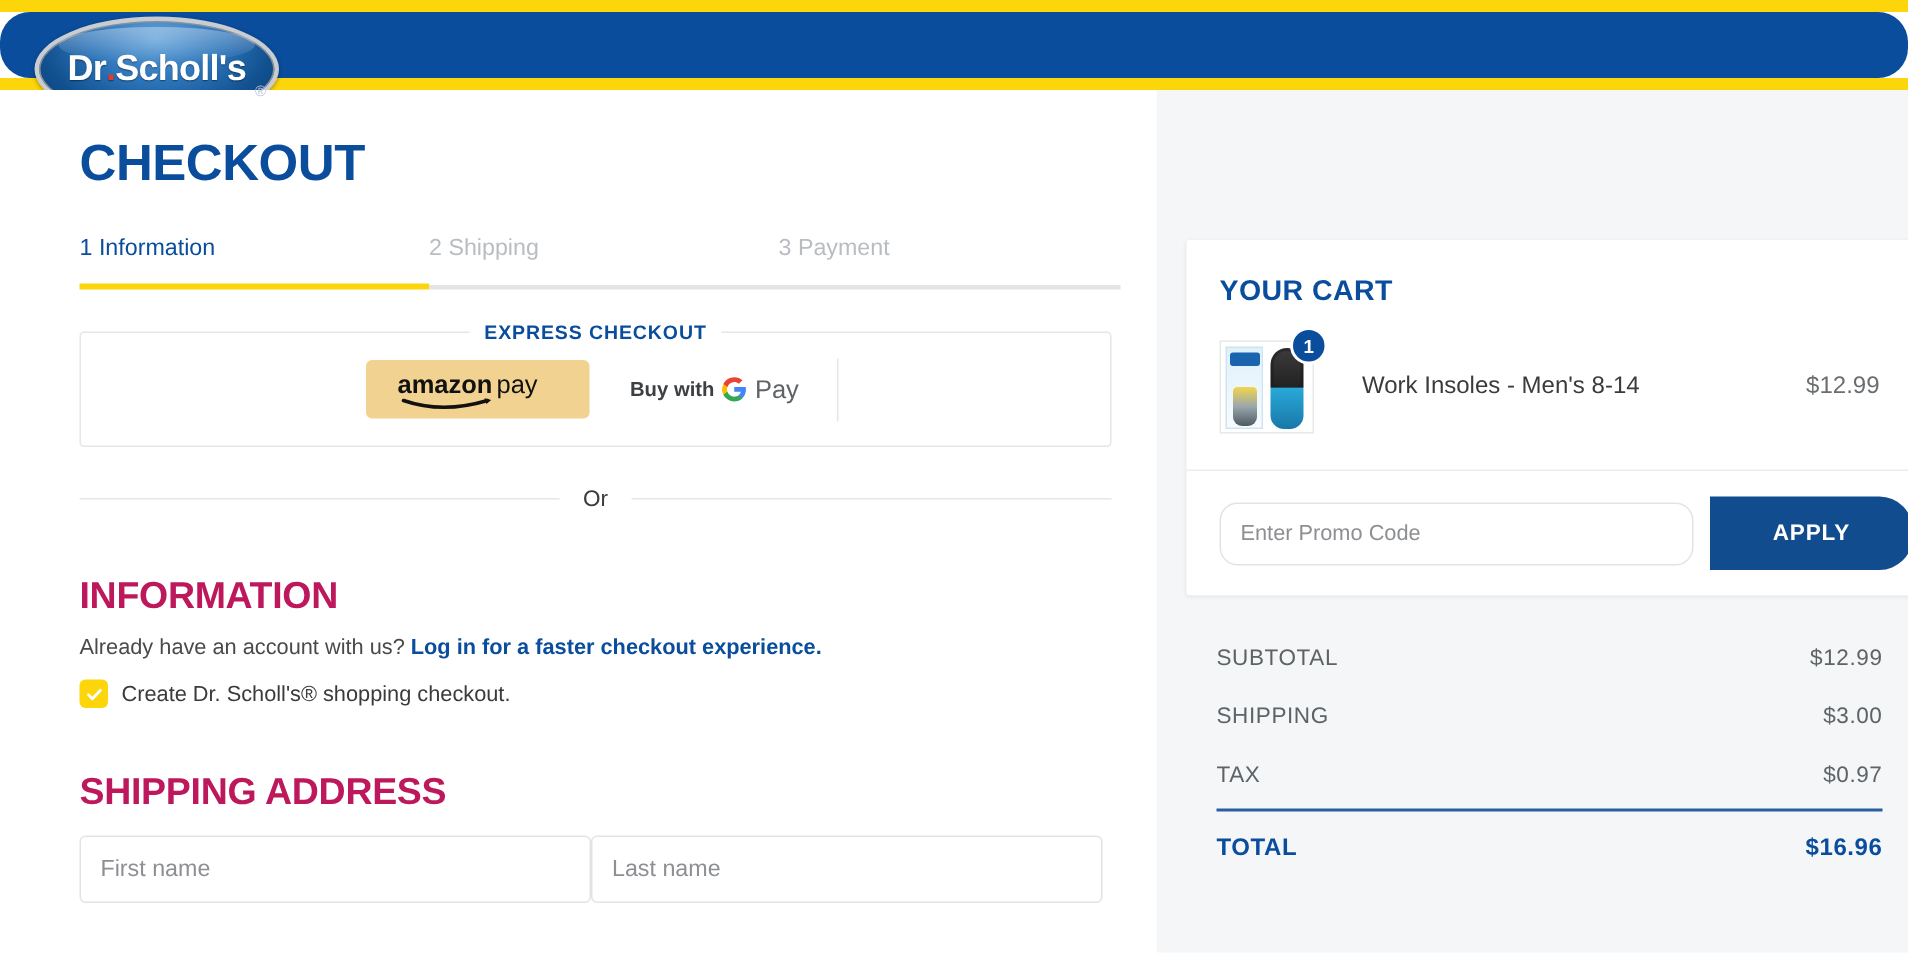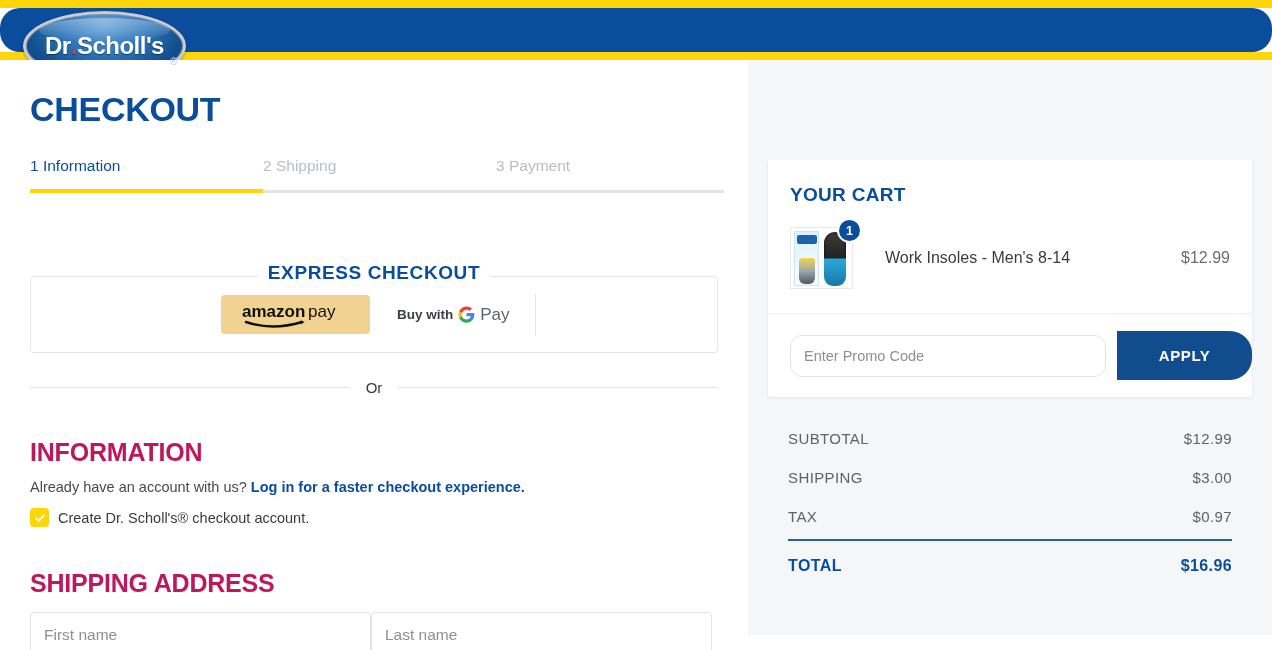--- a/index.html
+++ b/index.html
@@ -43,21 +43,21 @@
     font-family:"Liberation Sans", sans-serif;
     text-shadow:0 1px 1px rgba(0,0,0,.45);
     z-index:3; white-space:nowrap;
   }
   .logo-text .dot { color:#e03a2f; }
   .logo-reg {
     position:absolute; left:170px; top:48px; color:#b9c6d8; font-size:10px; z-index:3;
   }
 
   
-  .page { display:flex; width:1272px; height:575px; }
+  .page { display:flex; width:1272px; height:575px;padding-left:23px; }
   .left-col {
     width:748px; background:#fff; padding:0 30px;
     position:relative;
   }
   .right-col {
     width:524px; background:#F4F6F8; padding:0 20px;
   }
 
   
   .page-title {
@@ -72,22 +72,22 @@
   .tab.inactive { color:#b9bdc2; width:233px; }
   .tab-underline { display:flex; width:694px; }
   .tab-underline .fill { height:4px; background:#FCD50A; width:233px; }
   .tab-underline .rest { height:3px; background:#e2e4e6; flex:1; align-self:center; }
 
   .express-label-row {
     display:flex; align-items:center; margin-top:21px; position:relative;
     justify-content:center;
   }
   .express-label {
-    color:#0A4D9D; font-weight:bold; font-size:19px; letter-spacing:.6px;
-    background:#fff; padding:0 10px; position:relative; z-index:2;margin-top:48px;
+    color:#0A4D9D; font-weight:bold; font-size:13px; letter-spacing:.6px;
+    background:#fff; padding:0 10px; position:relative; z-index:2;
   }
   .express-box {
     border:1px solid #e4e6e8; border-radius:3px; height:77px;
     margin-top:-8px; display:flex; align-items:center; position:relative;
   }
   .amazon-pay-btn {
     width:149px; height:39px; background:#F2D291; border-radius:4px;
     margin-left:190px; display:flex; align-items:center; justify-content:center;
     position:relative; cursor:pointer;
   }
@@ -285,21 +285,21 @@
       <a href="#">Log in for a faster checkout experience.</a>
     </div>
 
 
     <div class="checkbox-row">
       <div class="checkbox">
         <svg width="12" height="12" viewBox="0 0 12 12">
           <path d="M2 6.2 L4.6 8.8 L10 3.2" stroke="#fff" stroke-width="1.9" fill="none" stroke-linecap="round" stroke-linejoin="round"></path>
         </svg>
       </div>
-      <div class="checkbox-label">Create Dr. Scholl's® checkout account.</div>
+      <div class="checkbox-label">Create Dr. Scholl's® shopping checkout.</div>
     </div>
 
     <div class="section-title">SHIPPING ADDRESS</div>
 
     <div class="name-row">
       <div class="name-field">First name</div>
       <div class="name-field">Last name</div>
     </div>
 
   </div>

